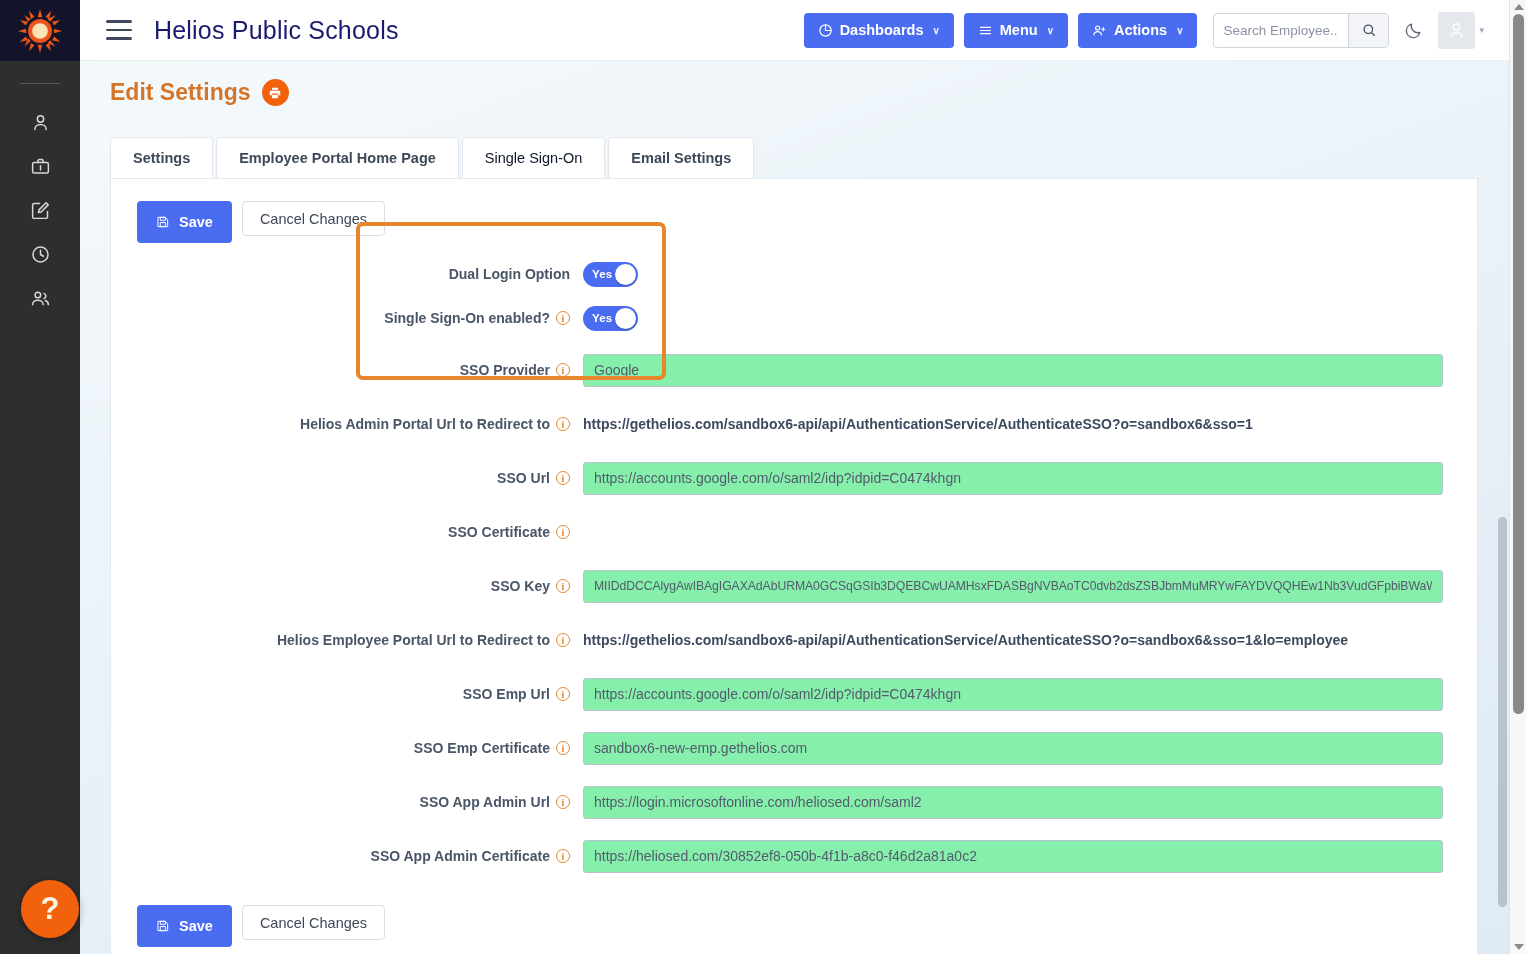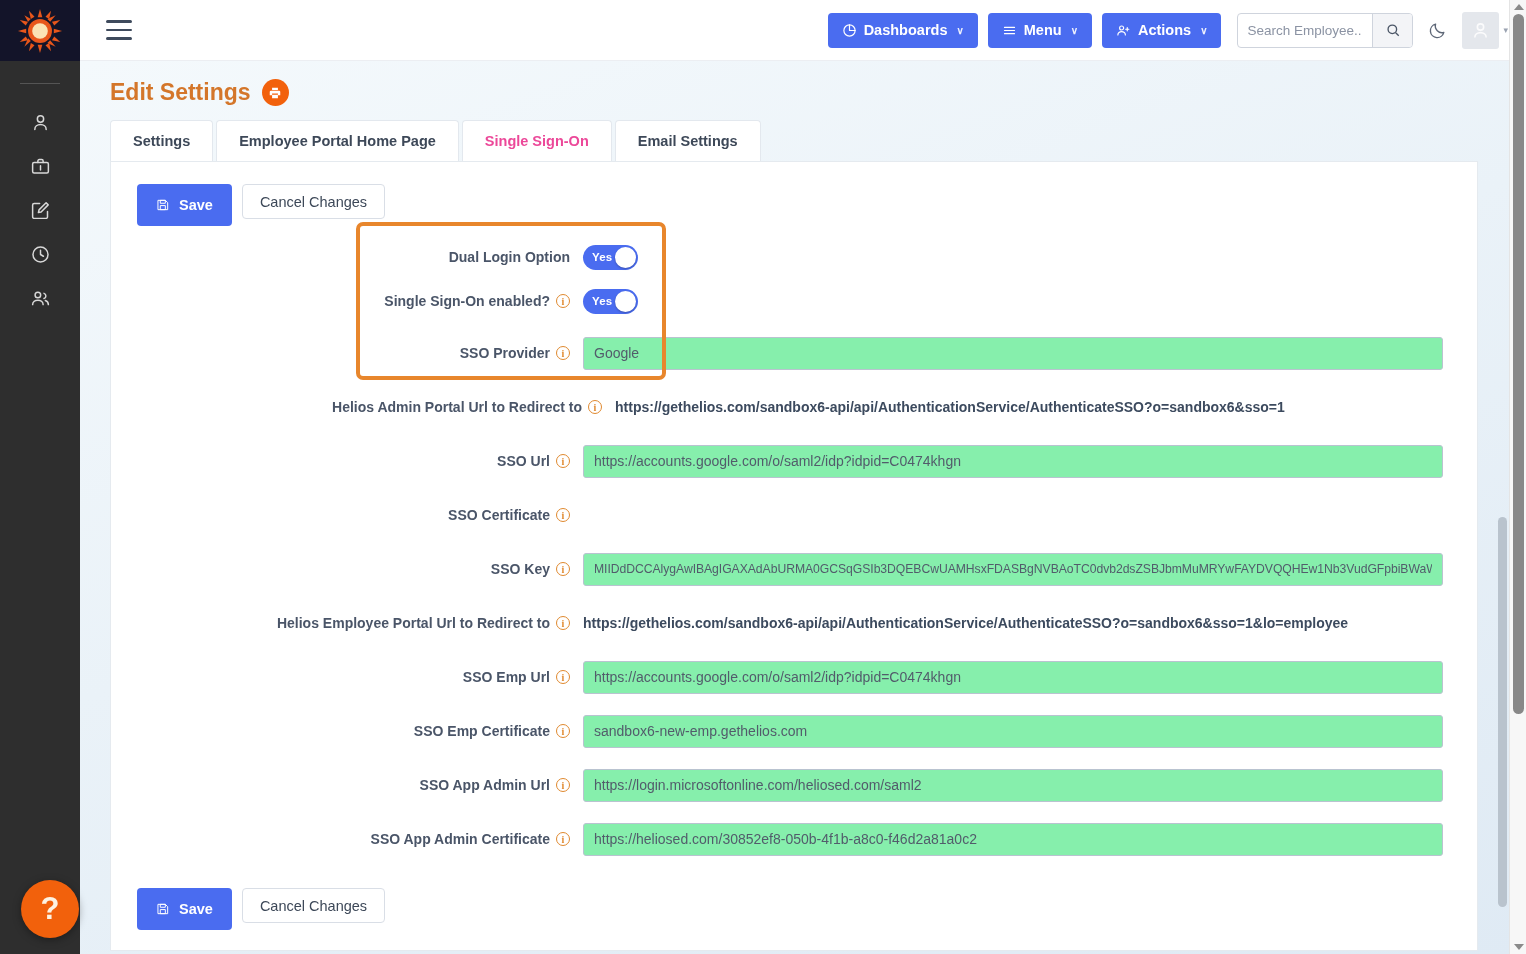--- a/index.html
+++ b/index.html
@@ -56,21 +56,21 @@
     margin-left: 26px; width: 26px; height: 20px; cursor: pointer;
     display: flex; flex-direction: column; justify-content: space-between;
   }
   #hamburger i { display: block; height: 2.6px; background: #3e4a5c; border-radius: 2px; }
   #brand-title {
     margin-left: 22px; font-size: 25px; color: #1a1a6e; font-weight: 400;
     letter-spacing: .2px; white-space: nowrap;
   }
   #topbar-right {
     margin-left: auto; display: flex; align-items: center; gap: 10px;
-    padding-right: 18px;
+    padding-right: 42px;
   }
   .btn-primary-top {
     background: #4a6cf0; color: #fff; border: none; border-radius: 4px;
     height: 35px; padding: 0 14px; font-size: 14.5px; font-weight: 600;
     display: flex; align-items: center; gap: 7px; cursor: pointer;
     font-family: "Liberation Sans", sans-serif;
   }
   .btn-primary-top svg { width: 15px; height: 15px; fill: none; stroke: #fff; stroke-width: 1.9;
     stroke-linecap: round; stroke-linejoin: round; }
   .caret { font-size: 10px; opacity: .9; margin-left: 2px; }
@@ -124,21 +124,21 @@
     display: flex; align-items: flex-end; margin: 14px 0 0 30px;
     position: relative; z-index: 2;
   }
   .tab {
     background: #ffffff; border: 1px solid #e3e8ee; border-bottom: none;
     border-radius: 4px 4px 0 0;
     padding: 12px 22px; font-size: 14.5px; font-weight: bold;
     color: #3d4858; cursor: pointer; margin-right: 3px;
     white-space: nowrap;
   }
-  .tab.active { color: #ec4899; background: #ffffff; font-weight: bold; }
+  .tab.active { color: #0f172a; background: #ffffff; font-weight: normal; margin-top: 17px; }
 
   
   #card {
     background: #ffffff; margin: 0 48px 0 30px; min-height: 790px;
     border: 1px solid #e5eaef; border-top: 1px solid #e5eaef;
     position: relative;
   }
   .toolbar { display: flex; gap: 10px; padding: 22px 0 0 26px; }
   .btn-save {
     background: #4a6cf0; color: #fff; border: none; border-radius: 4px;
@@ -300,20 +300,21 @@
     </div>
     <div id="help-fab">?</div>
   </div>
 
   <div id="topbar">
     <div id="hamburger">
       <i></i>
         <i></i>
         <i></i>
     </div>
+    <div id="brand-title">Helios Public Schools</div>
 
     <div id="topbar-right">
       <button class="btn-primary-top">
         <svg viewBox="0 0 24 24">
           <circle cx="12" cy="12" r="9"></circle>
             <path d="M12 3v9h9"></path>
         </svg>
         <span>Dashboards</span>
         <span class="caret">∨</span>
       </button>
@@ -428,21 +429,21 @@
         <div class="frow" style="margin-top:18px;">
           <div class="flabel">
             <span>SSO Provider</span>
             <span class="info-icon">i</span>
           </div>
           <div class="fvalue">
             <input class="finput" type="text" value="Google" style="">
           </div>
         </div>
 
-        <div class="frow" style="margin-top:20px;padding-left:32px;">
+        <div class="frow" style="margin-top:20px;">
           <div class="flabel">
             <span>Helios Admin Portal Url to Redirect to</span>
             <span class="info-icon">i</span>
           </div>
           <div class="fvalue">
             <div class="ftext">https://gethelios.com/sandbox6-api/api/AuthenticationService/AuthenticateSSO?o=sandbox6&amp;sso=1</div>
           </div>
         </div>
 
         <div class="frow" style="margin-top:20px;">

